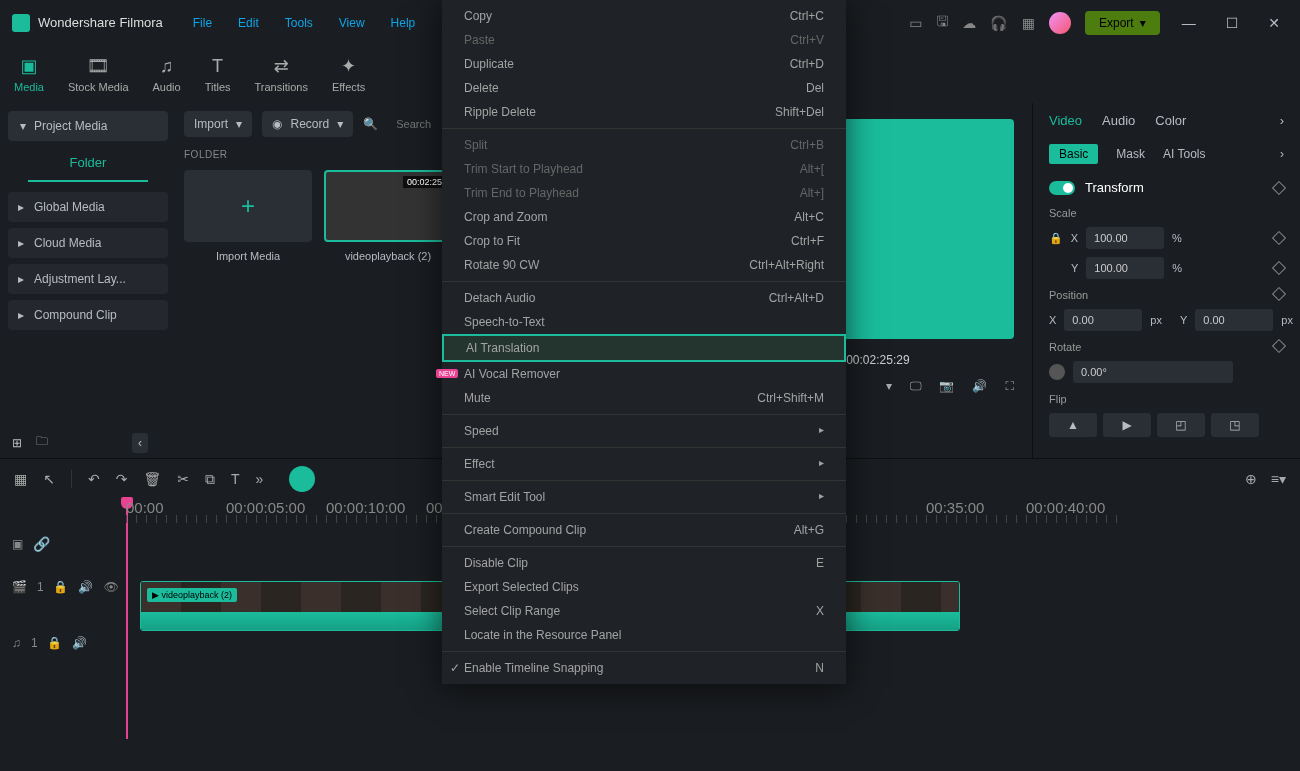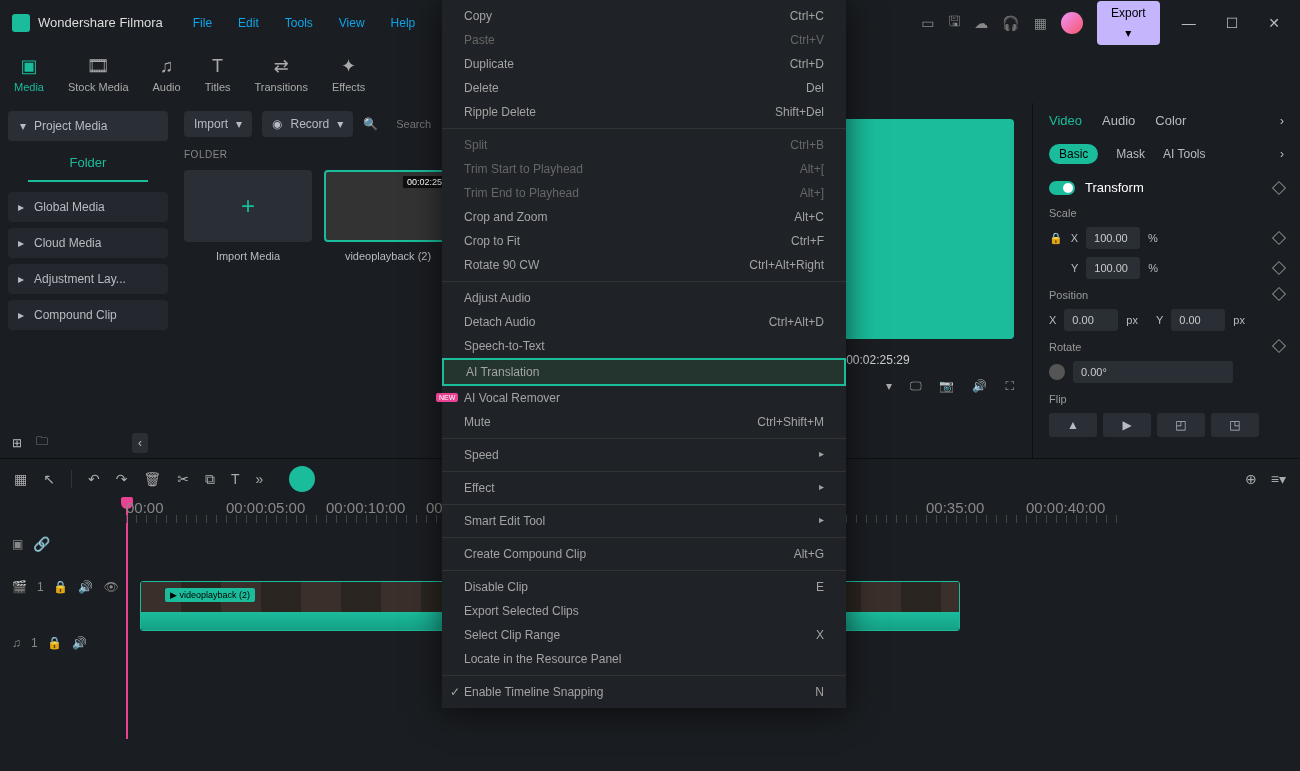--- a/index.html
+++ b/index.html
@@ -5,21 +5,21 @@
 * { margin: 0; padding: 0; box-sizing: border-box; font-family: -apple-system, "Segoe UI", sans-serif; }
 body { background: #1a1d21; color: #b8bcc2; font-size: 12px; width: 1300px; height: 771px; overflow: hidden; position: relative; }
 .titlebar { height: 45px; display: flex; align-items: center; background: #1a1d21; padding: 0 12px; }
 .logo { width: 18px; height: 18px; background: #1abc9c; border-radius: 3px; margin-right: 8px; }
 .app-name { font-size: 13px; color: #ddd; margin-right: 30px; }
 .menu-items { display: flex; gap: 26px; }
 .menu-item { font-size: 12px; color: #0ea5e9; cursor: pointer; }
 .title-right { margin-left: auto; display: flex; gap: 14px; align-items: center; }
 .title-icon { color: #888; font-size: 14px; cursor: pointer; }
 .avatar { width: 22px; height: 22px; border-radius: 50%; background: linear-gradient(135deg,#f093fb,#f5576c); }
-.export-btn { background: #c4b5fd; color: #000; padding: 5px 14px; border-radius: 4px; font-size: 12px; cursor: pointer; display: flex; align-items: center; gap: 6px; flex-direction: column; }
+.export-btn { background: #4d7c0f; color: #000; padding: 5px 14px; border-radius: 4px; font-size: 12px; cursor: pointer; display: flex; align-items: center; gap: 6px; }
 .win-ctrl { font-size: 14px; padding: 0 8px; cursor: pointer; }
 
 .toolbar { height: 58px; display: flex; align-items: center; padding: 0 14px; gap: 24px; }
 .tool-tab { display: flex; flex-direction: column; align-items: center; gap: 4px; font-size: 11px; cursor: pointer; color: #aaa; }
 .tool-tab.active { color: #1abc9c; }
 .tool-tab-icon { font-size: 18px; }
 
 .middle { display: flex; height: 355px; }
 .sidebar { width: 176px; padding: 8px; }
 .proj-header { background: #2a2e35; padding: 8px 12px; border-radius: 4px; display: flex; align-items: center; gap: 8px; }
@@ -42,49 +42,49 @@
 .preview-canvas { background: #1abc9c; height: 220px; border-radius: 4px; position: relative; }
 .preview-time { display: flex; justify-content: center; gap: 10px; font-size: 12px; margin-top: 14px; color: #ccc; }
 .preview-ctrls { display: flex; justify-content: flex-end; gap: 18px; margin-top: 12px; color: #aaa; }
 
 .right-panel { width: 268px; background: #1a1d21; border-left: 1px solid #0d0f11; padding: 0; overflow-y: auto; }
 .rp-tabs { display: flex; gap: 20px; padding: 10px 16px; font-size: 13px; align-items: center; }
 .rp-tab { cursor: pointer; }
 .rp-tab.active { color: #1abc9c; }
 .rp-subtabs { display: flex; gap: 18px; padding: 6px 16px; font-size: 12px; align-items: center; }
 .rp-subtab { cursor: pointer; }
-.rp-subtab.active { background: #1abc9c; color: #000; padding: 3px 10px; border-radius: 10px; }
+.rp-subtab.active { background: #1abc9c; color: #000; padding: 3px 10px; border-radius: 2px; }
 .rp-section { padding: 10px 16px; }
 .rp-header { display: flex; align-items: center; gap: 10px; font-size: 13px; color: #fff; margin-bottom: 12px; }
 .toggle { width: 26px; height: 14px; background: #1abc9c; border-radius: 7px; position: relative; }
 .toggle::after { content: ''; width: 10px; height: 10px; background: #fff; border-radius: 50%; position: absolute; top: 2px; right: 2px; }
 .prop-label { font-size: 11px; color: #999; margin-bottom: 8px; }
 .prop-row { display: flex; align-items: center; gap: 8px; margin-bottom: 8px; font-size: 11px; }
-.prop-input { background: #2a2e35; border: none; color: #ccc; padding: 5px 8px; width: 54px; border-radius: 3px; font-size: 11px; text-align: left; }
+.prop-input { background: #2a2e35; border: none; color: #ccc; padding: 5px 8px; width: 78px; border-radius: 3px; font-size: 11px; text-align: left; }
 .diamond { width: 10px; height: 10px; border: 1px solid #888; transform: rotate(45deg); margin-left: auto; }
 .flip-btns { display: flex; gap: 6px; }
 .flip-btn { background: #2a2e35; width: 48px; height: 24px; border-radius: 3px; display: flex; align-items: center; justify-content: center; cursor: pointer; }
 
 .timeline-area { height: 310px; border-top: 1px solid #0d0f11; }
 .tl-toolbar { height: 40px; display: flex; align-items: center; padding: 0 14px; gap: 16px; color: #aaa; }
 .tl-toolbar .sep { width: 1px; height: 18px; background: #333; }
 .tl-icon { cursor: pointer; font-size: 14px; }
 .ai-circle { width: 26px; height: 26px; background: #1abc9c; border-radius: 50%; margin-left: 10px; }
 .tl-right { margin-left: auto; display: flex; gap: 14px; align-items: center; }
 .tl-ruler { height: 30px; position: relative; margin-left: 126px; display: flex; }
 .ruler-mark { font-size: 15px; color: #888; width: 100px; position: relative; }
 .ruler-mark::before { content: ''; position: absolute; left: 0; top: 16px; width: 100px; height: 8px; background: repeating-linear-gradient(90deg,#444 0,#444 1px,transparent 1px,transparent 10px); }
 .playhead { position: absolute; left: 0; top: 0; width: 2px; height: 240px; background: #e84393; }
 .playhead::before { content: ''; position: absolute; top: -2px; left: -5px; width: 12px; height: 12px; background: #e84393; border-radius: 2px 2px 50% 50%; }
 .tl-tracks { padding-left: 12px; }
 .track-head { display: flex; align-items: center; gap: 10px; height: 30px; color: #888; }
 .link-icon { color: #1abc9c; font-size: 14px; }
 .video-clip { position: absolute; left: 140px; top: 82px; height: 50px; width: 820px; background: linear-gradient(#333,#222); border: 1px solid #1abc9c; border-radius: 3px; overflow: hidden; }
 .video-clip-inner { background: repeating-linear-gradient(90deg,#3a2f2a 0,#3a2f2a 40px,#2a2520 40px,#2a2520 80px); height: 30px; }
-.clip-label { position: absolute; top: 6px; left: 24px; background: #1abc9c; color: #000; font-size: 9px; padding: 2px 5px; border-radius: 2px; }
+.clip-label { position: absolute; top: 6px; left: 6px; background: #1abc9c; color: #000; font-size: 9px; padding: 2px 5px; border-radius: 2px; }
 .audio-wave { height: 18px; background: linear-gradient(#1abc9c,#16a085); }
 .track-row { display: flex; align-items: center; gap: 10px; height: 56px; color: #888; }
 
 .context-menu { position: absolute; top: 0; left: 442px; width: 404px; background: #1f2227; box-shadow: 0 4px 30px rgba(0,0,0,.6); z-index: 100; padding: 4px 0; }
 .ctx-item { display: flex; justify-content: space-between; padding: 5px 22px; font-size: 12px; color: #a3a3a3; cursor: pointer; }
 .ctx-item.disabled { color: #666; }
 .ctx-item.highlighted { border: 2px solid #1abc9c; background: #243530; }
 .ctx-sep { height: 1px; background: #333; margin: 4px 0; }
 .ctx-sub::after { content: '▸'; font-size: 10px; }
 .ctx-new::before { content: 'NEW'; background: #e84393; color: #fff; font-size: 7px; padding: 1px 3px; border-radius: 2px; position: absolute; margin-left: -28px; margin-top: 2px; }
@@ -389,24 +389,20 @@
     <div class="ctx-item">
       <span>Crop to Fit</span>
       <span>Ctrl+F</span>
     </div>
     <div class="ctx-item">
       <span>Rotate 90 CW</span>
       <span>Ctrl+Alt+Right</span>
     </div>
     <div class="ctx-sep"></div>
     <div class="ctx-item">
-      <span>Adjust Audio</span>
-      <span></span>
-    </div>
-    <div class="ctx-item">
       <span>Detach Audio</span>
       <span>Ctrl+Alt+D</span>
     </div>
     <div class="ctx-item">
       <span>Speech-to-Text</span>
       <span></span>
     </div>
     <div class="ctx-item highlighted">
       <span>AI Translation</span>
       <span></span>

